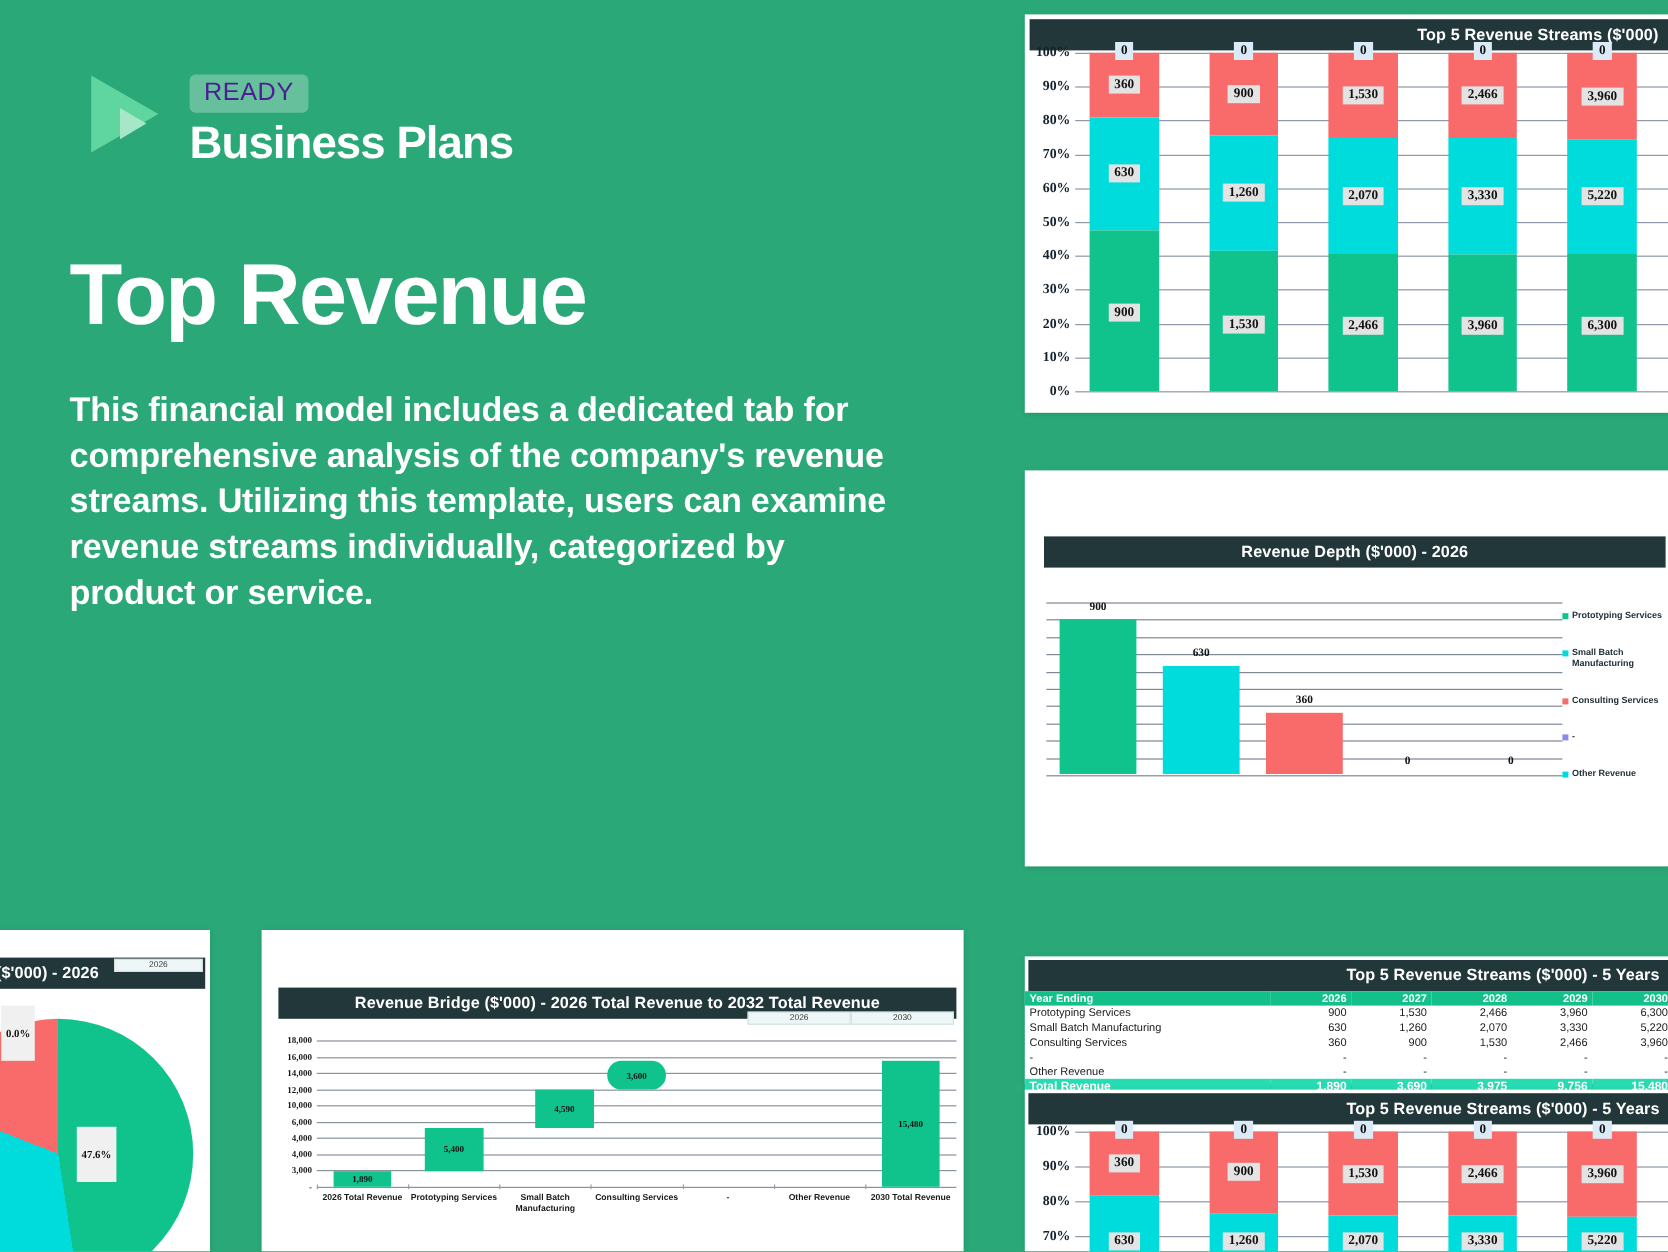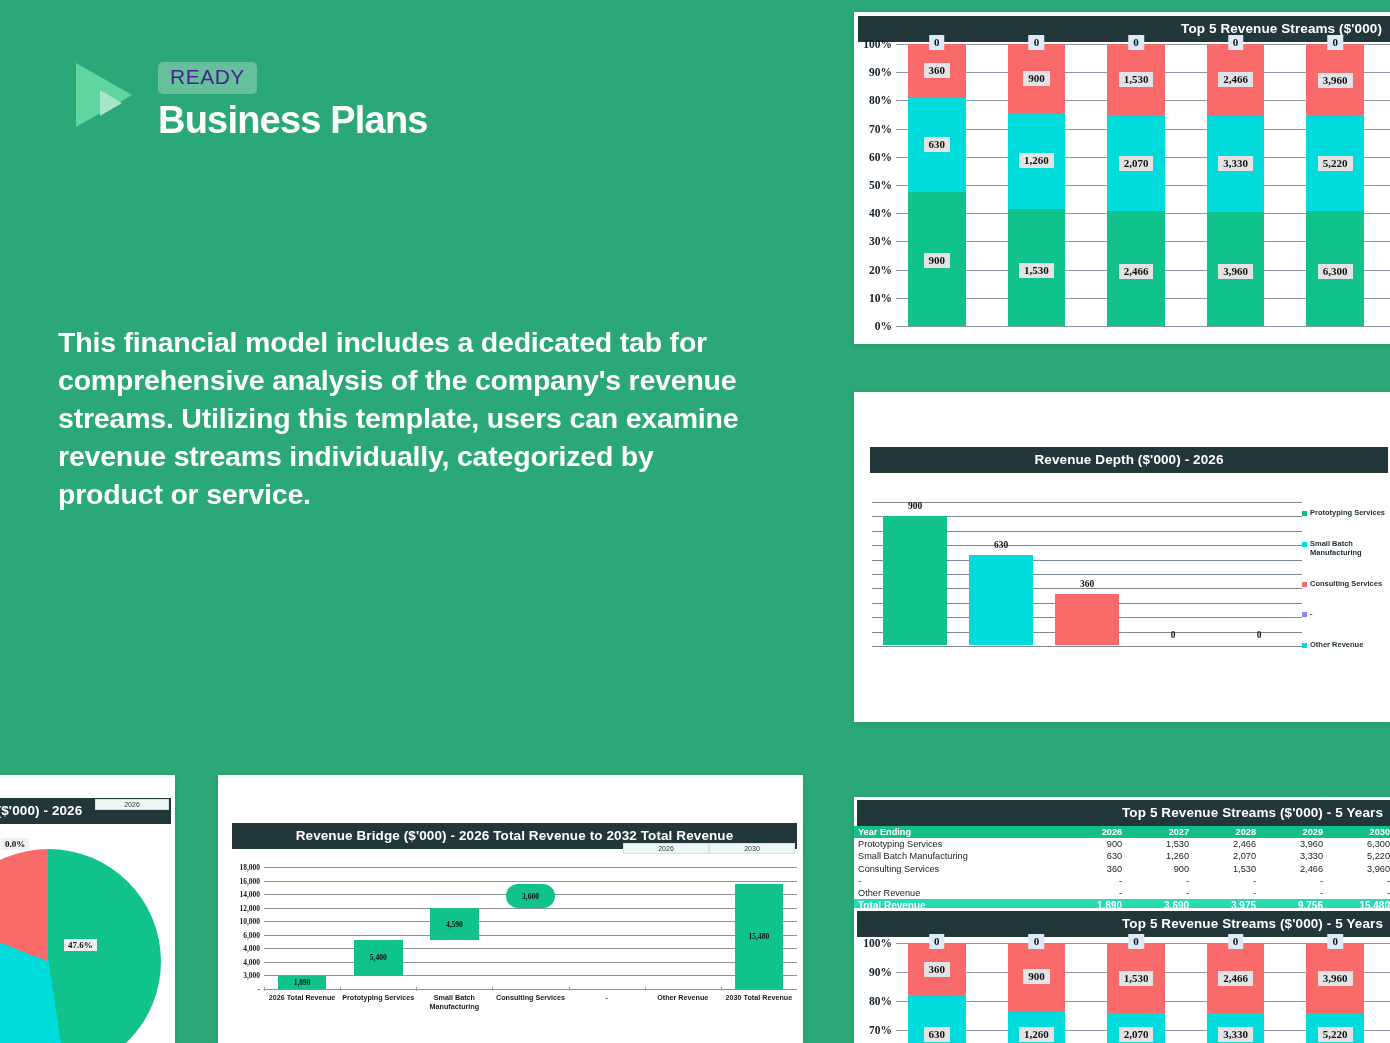--- a/index.html
+++ b/index.html
@@ -126,21 +126,21 @@
   .br-ticks { position: absolute; left: 46px; right: 6px; bottom: 30px; display: flex; height: 4px; }
   .br-ticks i { flex: 1 1 0; border-left: 1px solid #9aa2ad; }
 
   
   .pie-outer { position: relative; width: 100%; height: 100%; }
   .pie-yr { position: absolute; right: 6px; top: 24px; width: 74px; text-align: center;
             font-size: 7px; color: #333; background: #eef7f7; border: 1px solid #d3e2e2; padding: 1px 0; }
   .pie { position: absolute; border-radius: 50%; }
   .pie-lab {
     position: absolute; font-size: 9px; font-weight: bold; color: #111;
-    background: #f0f0f0; padding: 1px 4px; white-space: nowrap;
+    background: #f0f0f0; padding: 18px 4px; white-space: nowrap;
     font-family: "Liberation Serif", serif;
   }
 </style>
 </head>
 <body>
 
 <div class="left-panel">
 
   <div class="logo-wrap">
     <div class="logo-mark">
@@ -148,20 +148,21 @@
         <path d="M6 5 L6 69 L62 37 Z" fill="#5fd6a0"></path>
         <path d="M30 32 L30 58 L52 45 Z" fill="#a8e6c8"></path>
       </svg>
     </div>
     <div class="logo-text">
       <span class="ready-badge">READY</span>
       <div class="brand-name">Business Plans</div>
     </div>
   </div>
 
+  <div class="page-title">Top Revenue</div>
   <div class="page-desc">This financial model includes a dedicated tab for comprehensive analysis of the company's revenue streams. Utilizing this template, users can examine revenue streams individually, categorized by product or service.</div>
 </div>
 
 <div class="card" style="left:854px; top:12px; width:540px; height:332px;">
   <div style="padding:4px 4px 0 4px;">
     <div class="xl-title">Top 5 Revenue Streams ($'000)</div>
   </div>
   <div class="st-chart" id="topStacked" style="height:282px; margin-top:2px;">
       <div class="st-axis">
         <div class="tick" style="top: 100%;">0%</div>
@@ -519,21 +520,21 @@
               <div class="br-bar" style="bottom: 0%; height: 10.5%;">
                 <span class="v">1,890</span>
               </div>
             </div>
             <div class="br-col">
               <div class="br-bar" style="bottom: 10.5%; height: 30%;">
                 <span class="v">5,400</span>
               </div>
             </div>
             <div class="br-col">
-              <div class="br-bar" style="bottom: 40.5%; height: 25.5%;">
+              <div class="br-bar" style="bottom: 40.5%; height: 25.5%; margin-left: 16px;">
                 <span class="v">4,590</span>
               </div>
             </div>
             <div class="br-col">
               <div class="br-bar" style="bottom: 66%; height: 20%; border-radius: 12px;">
                 <span class="v">3,600</span>
               </div>
             </div>
             <div class="br-col"></div>
             <div class="br-col"></div>

